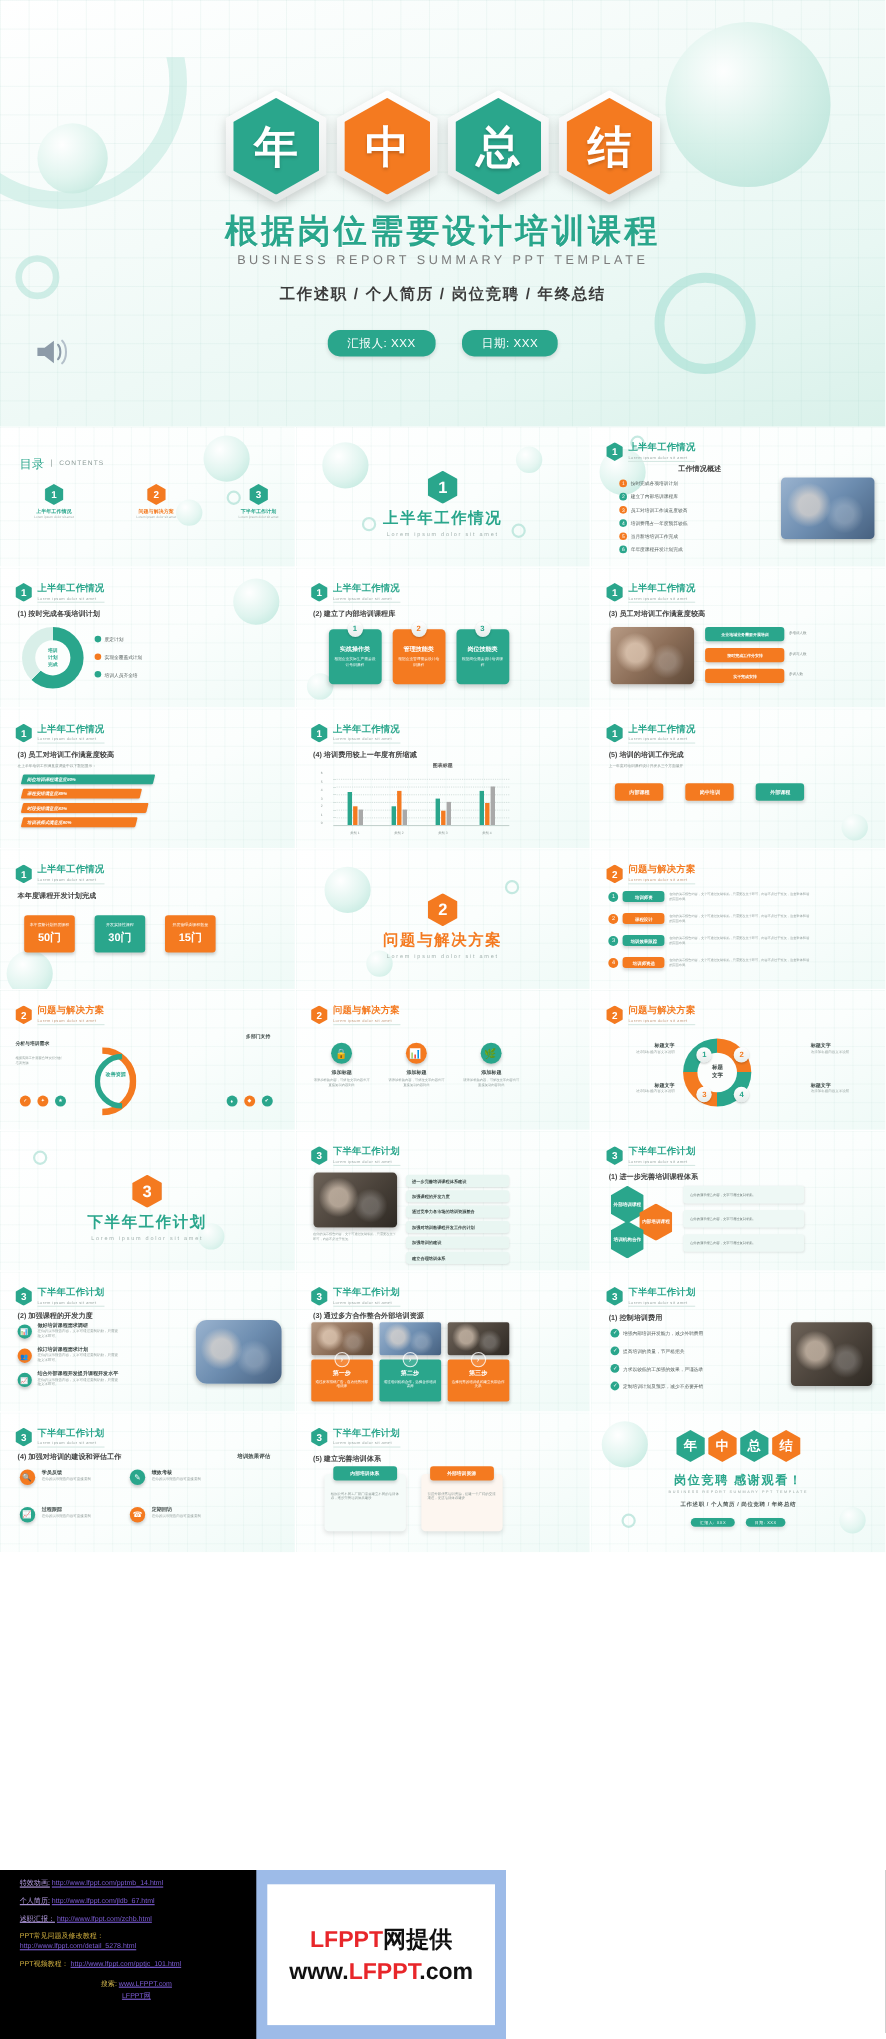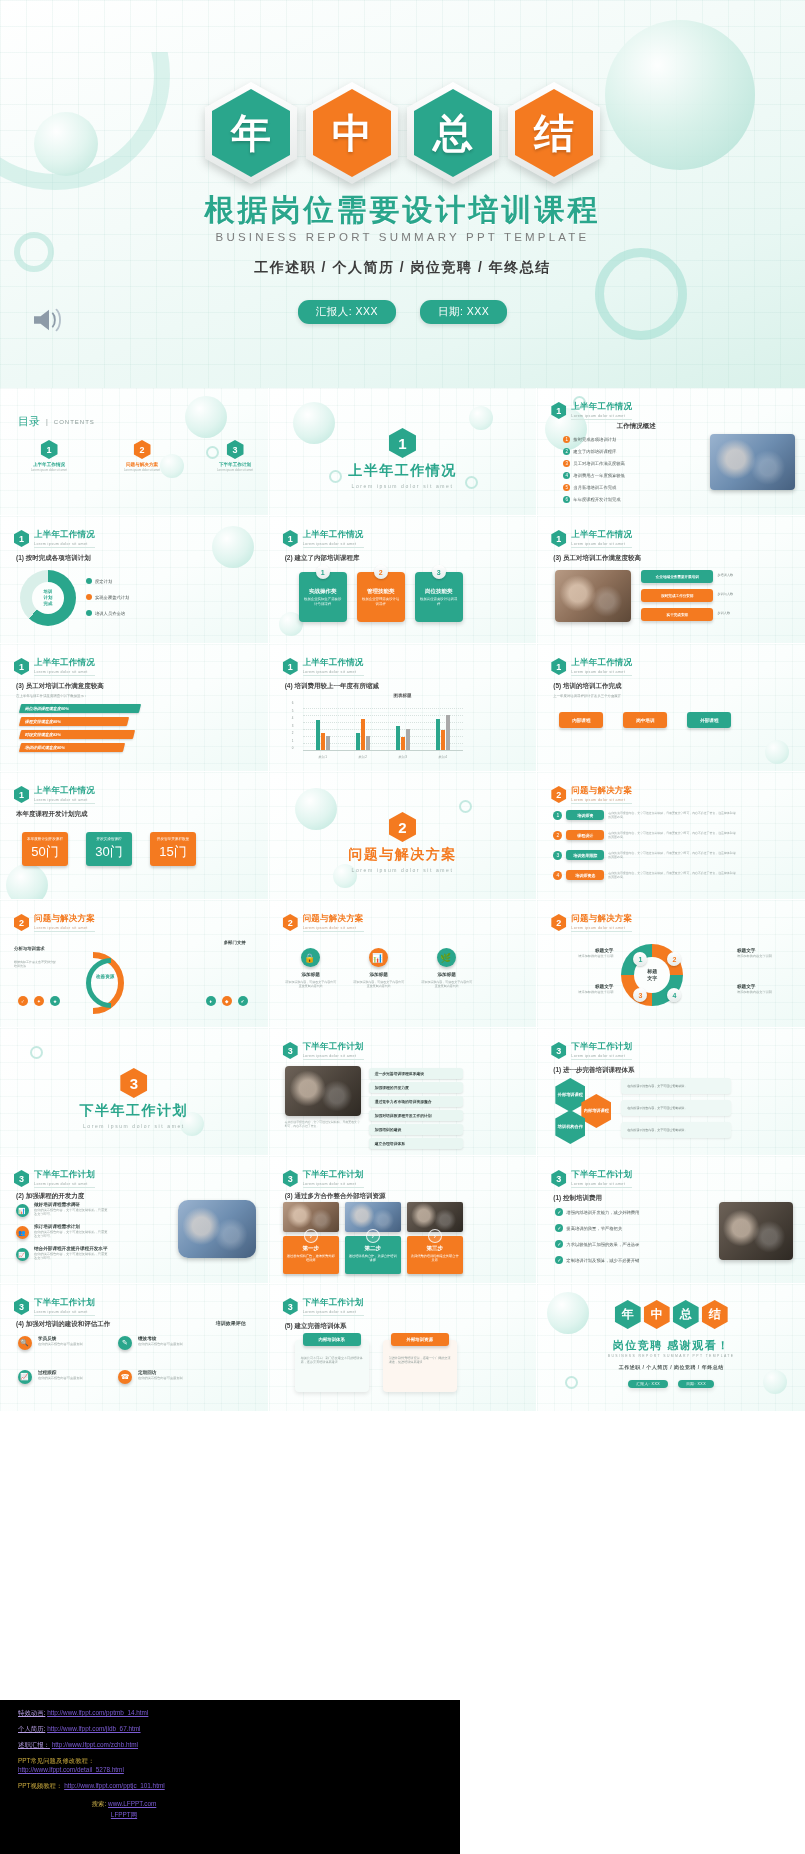--- a/index.html
+++ b/index.html
@@ -206,21 +206,21 @@
   
   .donut { position:absolute; border-radius:50%; z-index:3;}
   .donut .hole { position:absolute; border-radius:50%; background:#fcfefd;}
 
   .kpi {
     position:absolute; border-radius:3px; color:#fff; z-index:3; text-align:center;
     display:flex; flex-direction:column; align-items:center; justify-content:center;
     box-shadow:0 2px 3px rgba(0,0,0,.18);
   }
   .kpi .kl { font-size:3.6px; line-height:5px;}
-  .kpi .kv { font-size:13px; font-weight:normal; margin-top:1px;text-align:center;}
+  .kpi .kv { font-size:10px; font-weight:bold; margin-top:1px;text-align:center;}
 
   .iconbox {
     position:absolute; width:19px;height:19px;border-radius:50%; z-index:3;
     display:flex;align-items:center;justify-content:center; color:#fff; font-size:9px;
     box-shadow:0 2px 3px rgba(0,0,0,.2);
   }
 
   .listline { position:absolute; z-index:3; }
   .listline .ll-t { font-size:4.6px; font-weight:bold; color:#3b4644;}
   .listline .ll-s { font-size:3.2px; color:#97a3a0; line-height:4.4px; margin-top:1px;}
@@ -935,14 +935,24 @@
     <div class="row">
       <span class="fgold">PPT视频教程：</span>
       <span class="url">http://www.lfppt.com/pptjc_101.html</span>
     </div>
     <div class="row ctr">
       <span class="cn nb">搜索:</span>
       <span class="url">www.LFPPT.com</span>
       <div style="margin-top:2px;"><span class="url">LFPPT网</span></div>
     </div>
   </div>
+  <div class="flogo">
+    <div class="flogo-inner">
+      <div class="flogo-l1">
+        <span class="red">LFPPT</span><span class="blk">网提供</span>
+      </div>
+      <div class="flogo-l2">
+        <span class="blk">www.</span><span class="red">LFPPT</span><span class="blk">.com</span>
+      </div>
+    </div>
+  </div>
   <div class="fright"></div>
 </div>
 
 </body></html>

